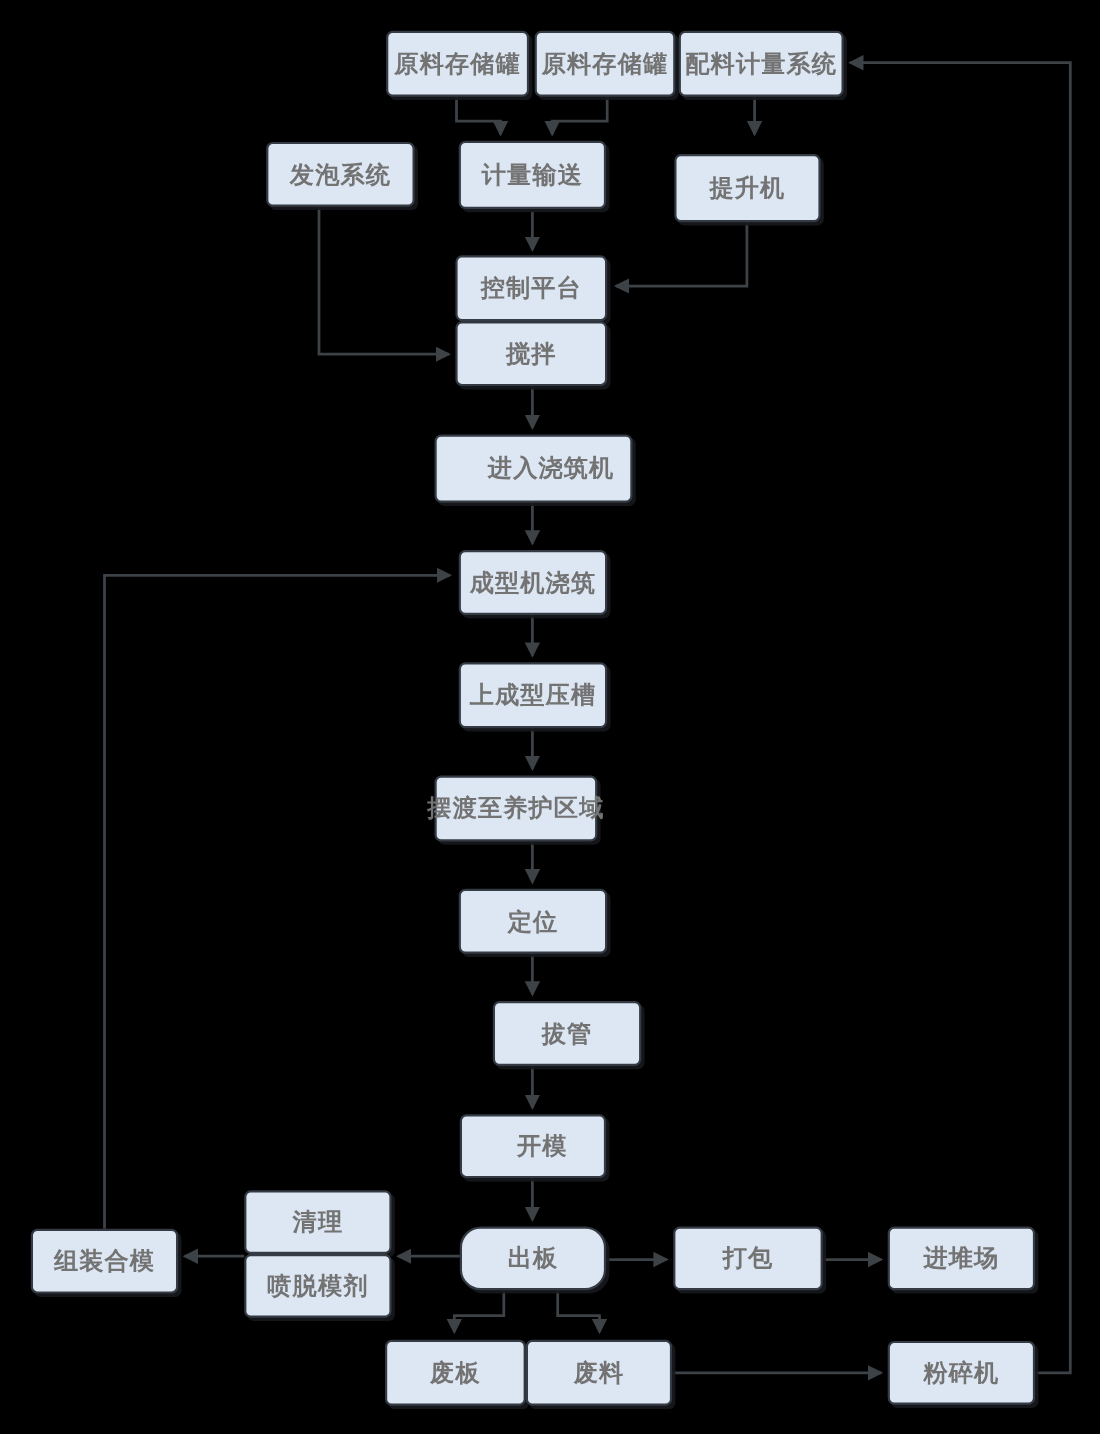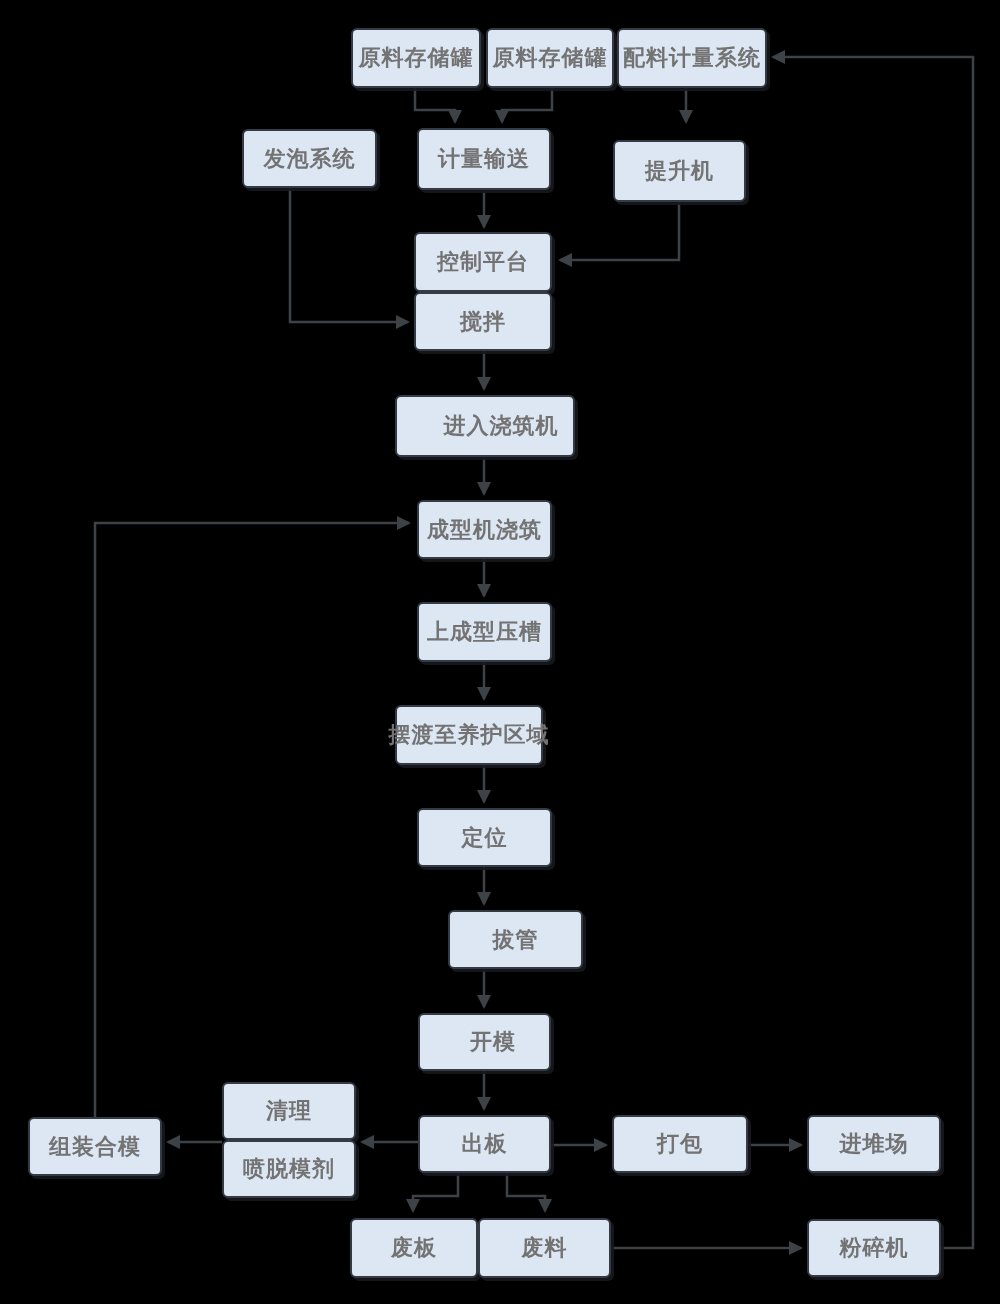--- a/index.html
+++ b/index.html
@@ -87,21 +87,21 @@
   <div class="node" style="left:417px;top:602px;width:135px;height:60px;">上成型压槽</div>
 
   <div class="node" style="left:395px;top:705px;width:148px;height:60px;">摆渡至养护区域</div>
 
   <div class="node" style="left:417px;top:808px;width:135px;height:59px;">定位</div>
 
   <div class="node" style="left:417px;top:910px;width:135px;height:59px;margin-left:31px;">拔管</div>
 
   <div class="node" style="left:418px;top:1013px;width:133px;height:58px;padding-left:17px;">开模</div>
 
-  <div class="node" style="left:418px;top:1115px;width:133px;height:58px;">出板</div>
+  <div class="node" style="left:418px;top:1115px;width:133px;height:58px;border-radius:19px;">出板</div>
 
   <div class="node" style="left:222px;top:1082px;width:134px;height:58px;">清理</div>
 
   <div class="node" style="left:222px;top:1140px;width:134px;height:58px;">喷脱模剂</div>
 
   <div class="node" style="left:28px;top:1117px;width:134px;height:59px;">组装合模</div>
 
   <div class="node" style="left:612px;top:1115px;width:136px;height:58px;">打包</div>
 
   <div class="node" style="left:807px;top:1115px;width:134px;height:58px;">进堆场</div>

